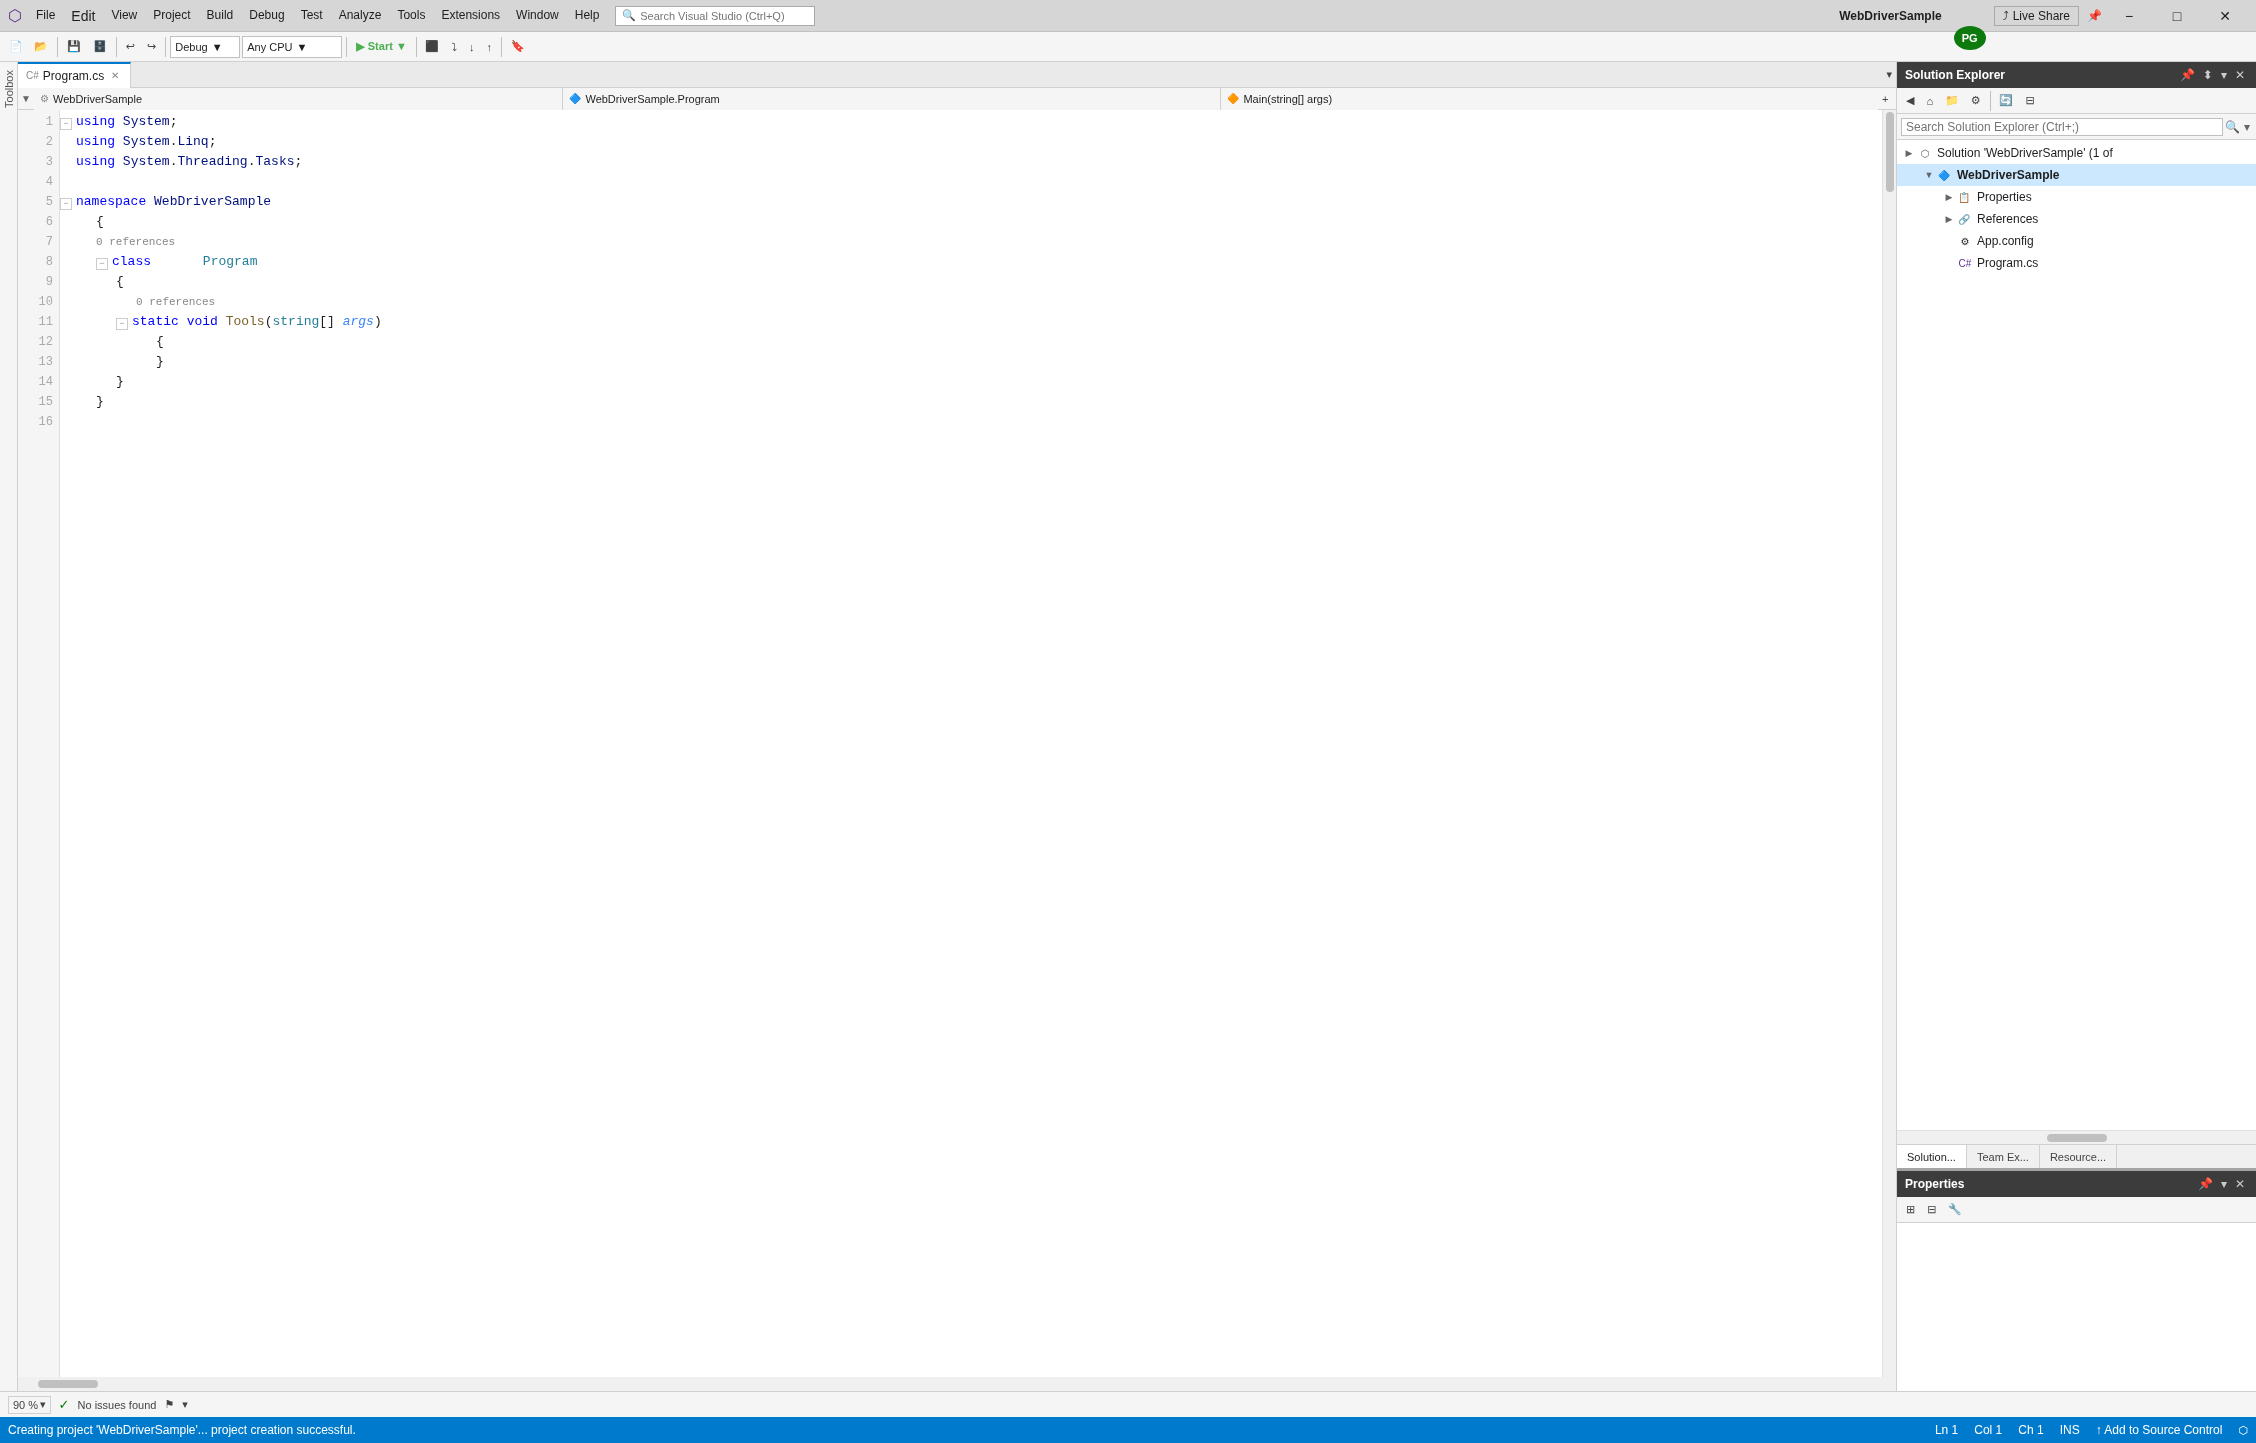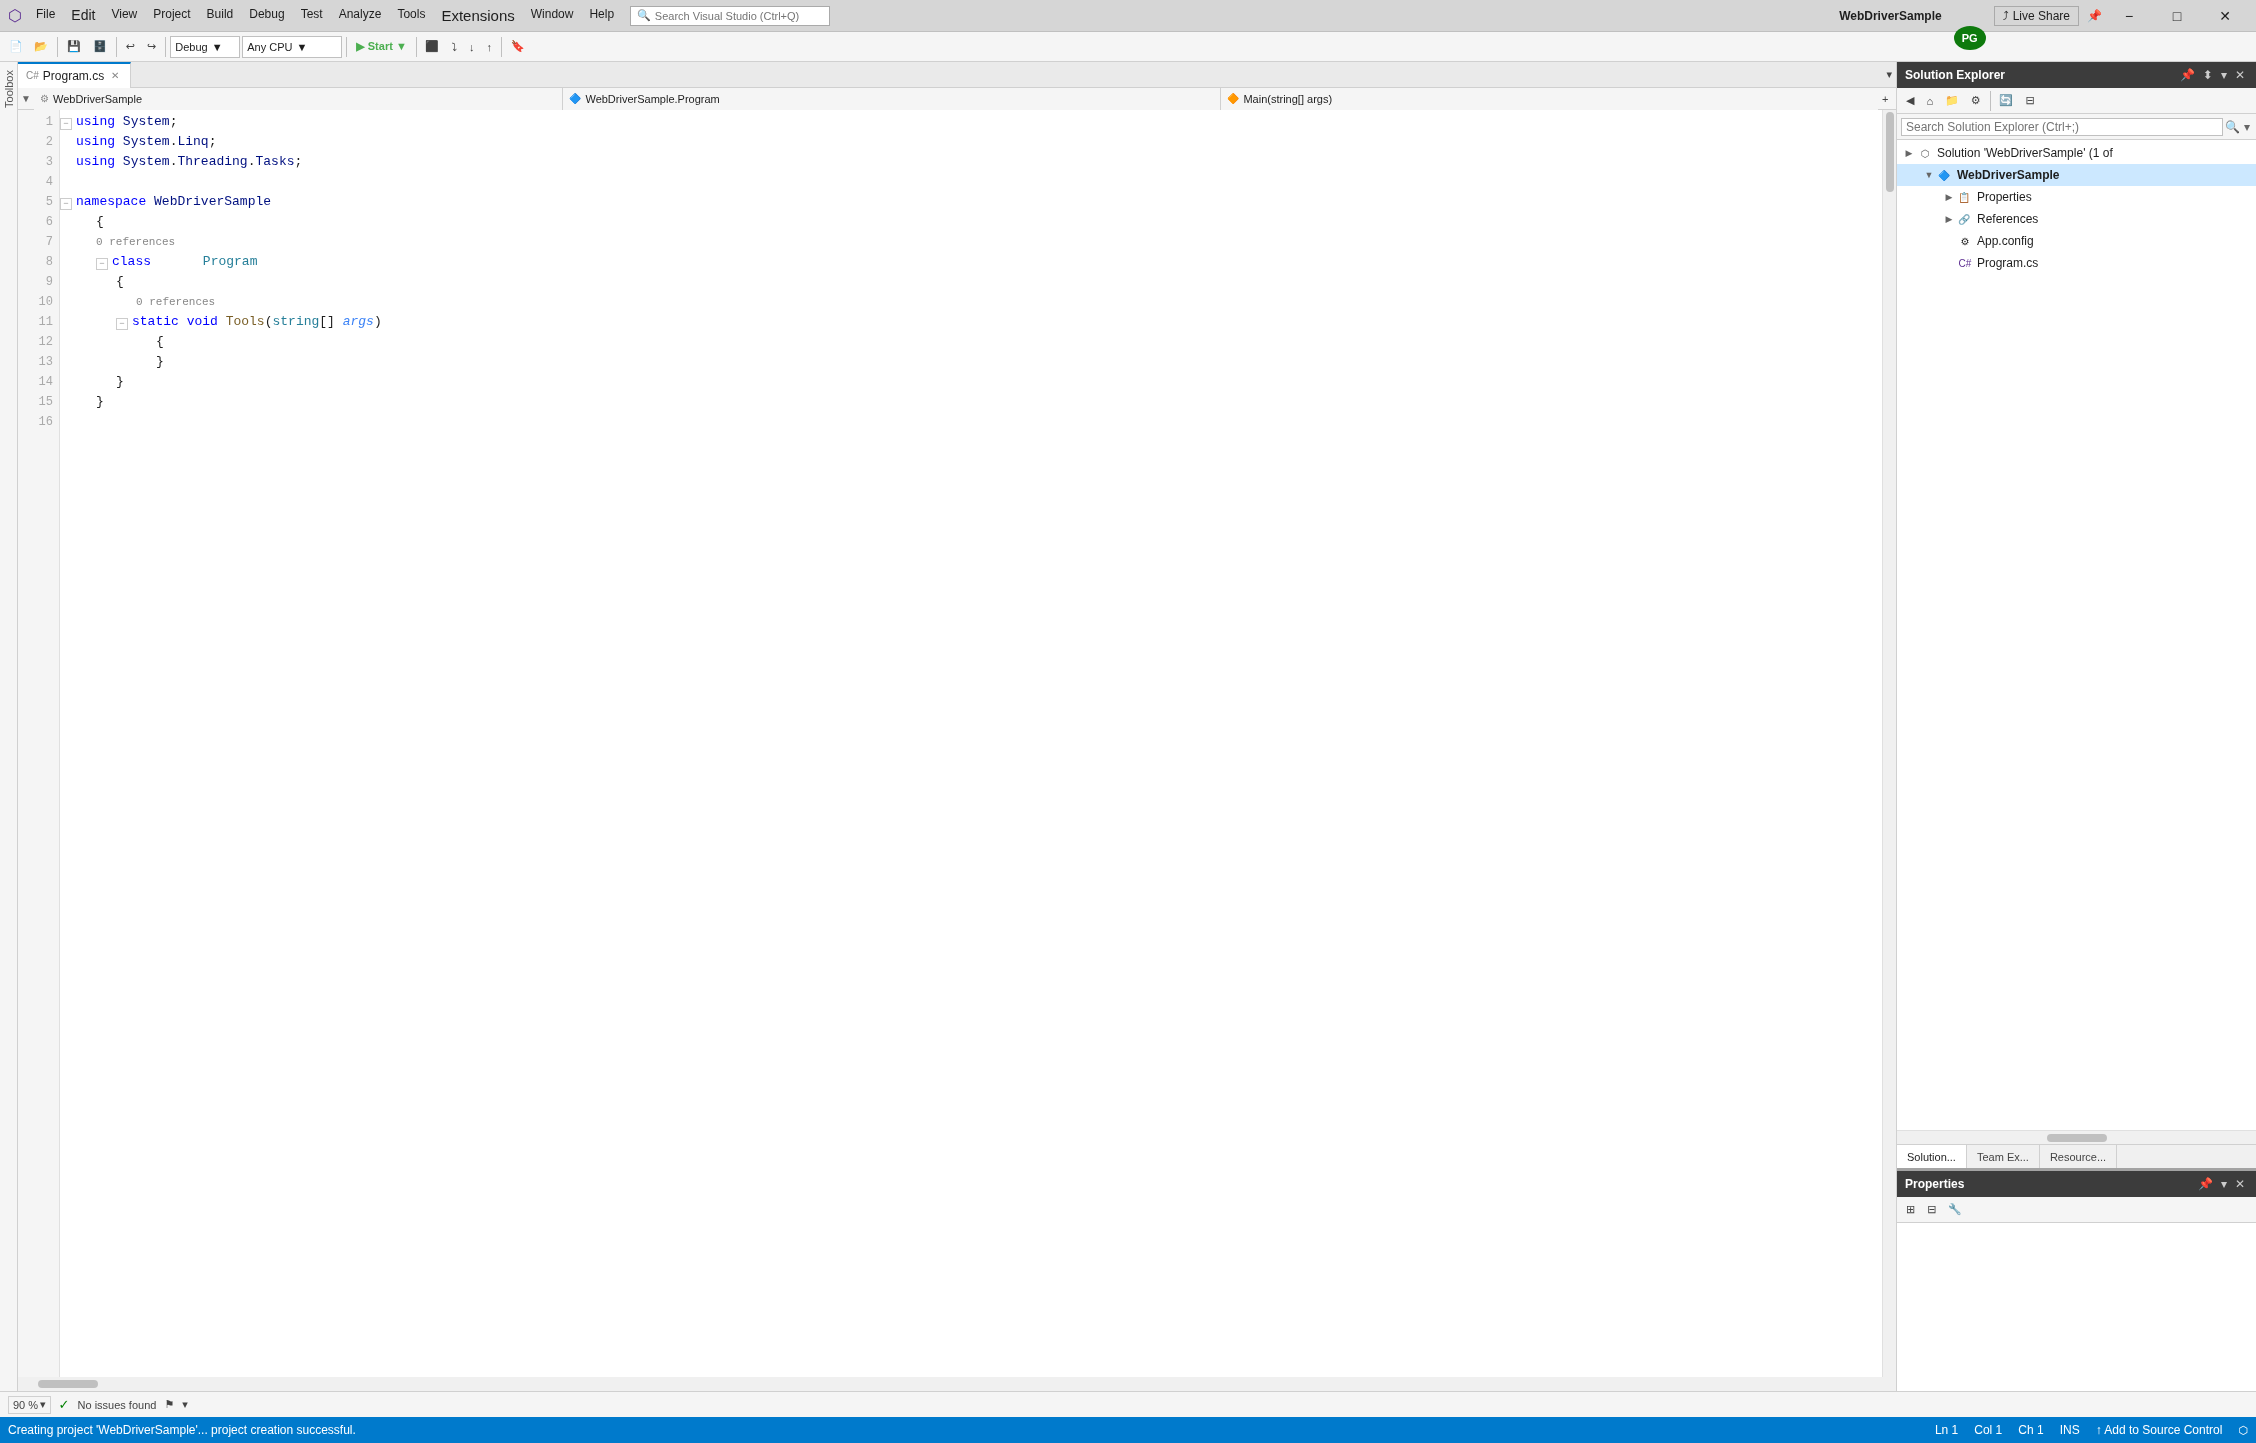--- a/index.html
+++ b/index.html
@@ -489,21 +489,21 @@
   <div style="display:flex;gap:0;margin-right:8px;">
     <span style="padding:0 8px;font-size:12px;cursor:pointer;">File</span>
     <span style="padding:0 8px;font-size:14px;cursor:pointer;">Edit</span>
     <span style="padding:0 8px;font-size:12px;cursor:pointer;">View</span>
     <span style="padding:0 8px;font-size:12px;cursor:pointer;">Project</span>
     <span style="padding:0 8px;font-size:12px;cursor:pointer;">Build</span>
     <span style="padding:0 8px;font-size:12px;cursor:pointer;">Debug</span>
     <span style="padding:0 8px;font-size:12px;cursor:pointer;">Test</span>
     <span style="padding:0 8px;font-size:12px;cursor:pointer;">Analyze</span>
     <span style="padding:0 8px;font-size:12px;cursor:pointer;">Tools</span>
-    <span style="padding:0 8px;font-size:15px;cursor:pointer;">Extensions</span>
+    <span style="padding:0 8px;font-size:12px;cursor:pointer;">Extensions</span>
     <span style="padding:0 8px;font-size:12px;cursor:pointer;">Window</span>
     <span style="padding:0 8px;font-size:12px;cursor:pointer;">Help</span>
   </div>
   <div style="flex:1;display:flex;align-items:center;">
     <div style="border:1px solid #aaa;background:white;display:flex;align-items:center;padding:1px 6px;width:200px;height:20px;margin-right:8px;">
       <span style="color:#666;margin-right:4px;font-size:11px;">🔍</span>
       <input type="text" style="border: none; outline: none; font-size: 11px; width: 100%; background: transparent;" placeholder="Search Visual Studio (Ctrl+Q)">
     </div>
   </div>
   <span style="font-size:12px;font-weight:600;margin-right:12px;">WebDriverSample</span>

